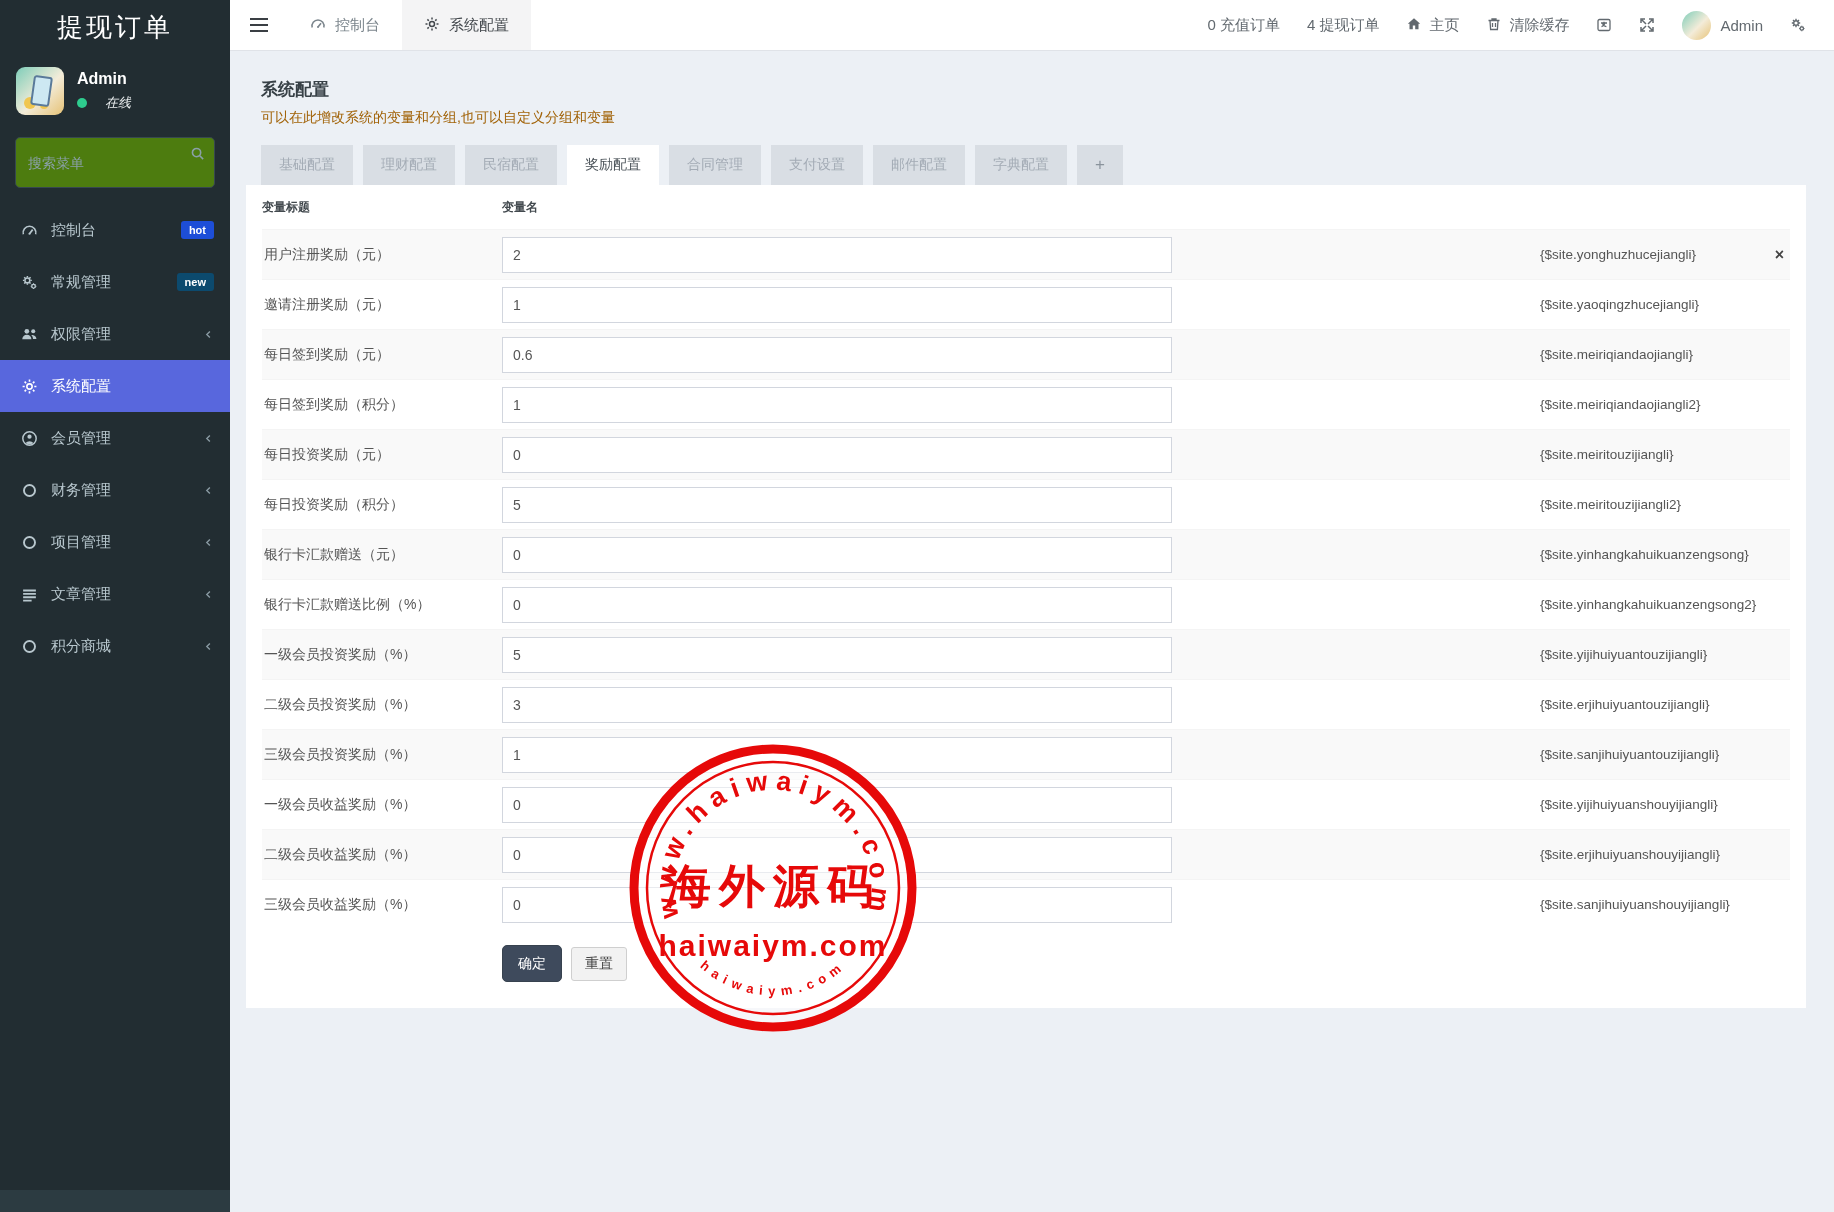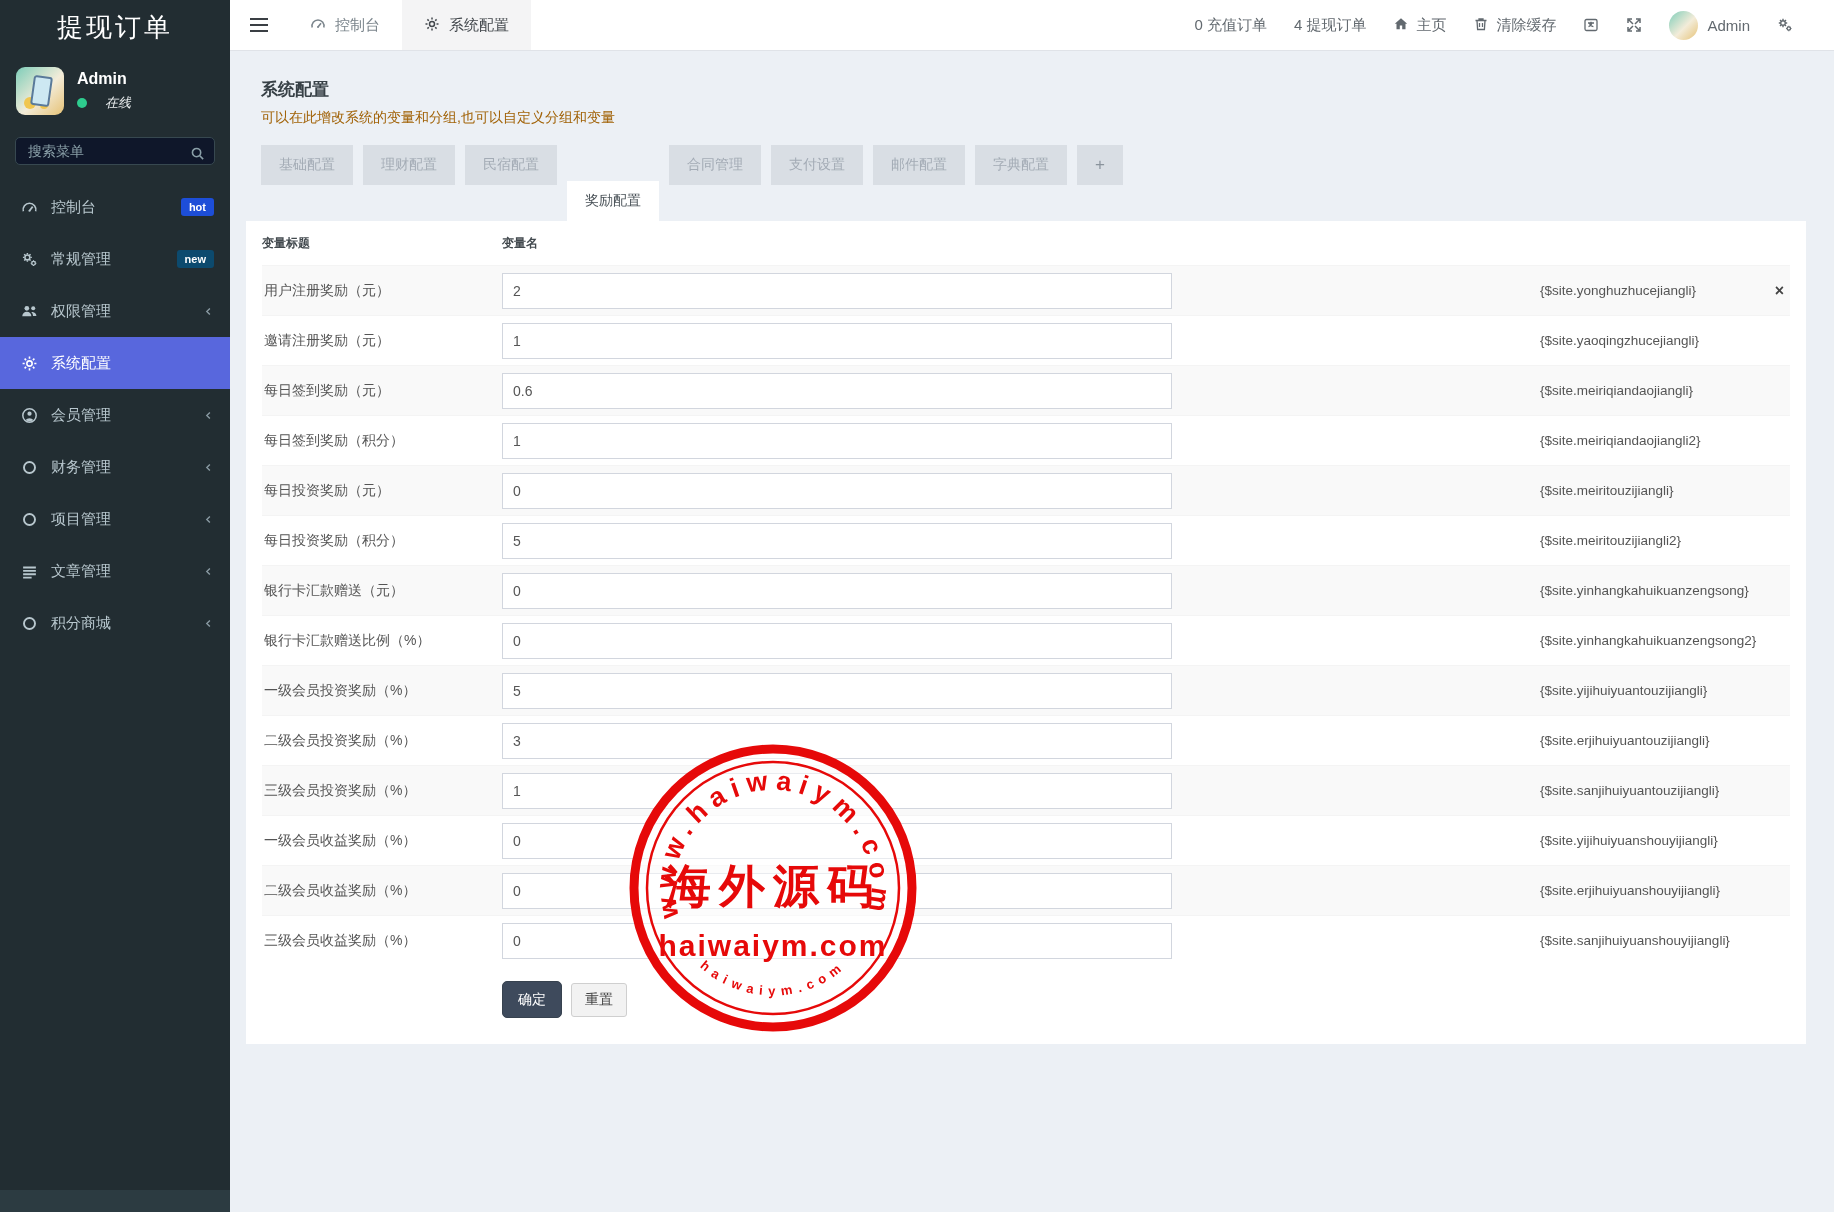--- a/index.html
+++ b/index.html
@@ -14,54 +14,54 @@
   .sidebar{position:absolute;left:0;top:0;bottom:0;width:230px;background:var(--sidebar-bg);color:var(--sidebar-text);z-index:10;}
   .brand{height:55px;line-height:55px;text-align:center;color:#fff;font-size:26px;font-weight:500;letter-spacing:3px;}
   .user-panel{display:flex;gap:13px;align-items:center;padding:12px 16px 16px;}
   .avatar{width:48px;height:48px;border-radius:9px;background:linear-gradient(135deg,#7ecdb9 0%,#f3ecd9 55%,#e6c276 100%);position:relative;flex:0 0 auto;overflow:hidden;}
   .avatar::after{content:"";position:absolute;left:16px;top:9px;width:15px;height:26px;background:#cde8f2;border:2px solid #5a7a9a;border-radius:3px;transform:rotate(8deg);}
   .avatar::before{content:"";position:absolute;left:8px;bottom:6px;width:12px;height:12px;border-radius:50%;background:#f0c64f;box-shadow:14px 2px 0 -2px #f0c64f;}
   .user-name{color:#fff;font-weight:bold;font-size:16px;margin-bottom:6px;}
   .user-status{display:flex;align-items:center;gap:18px;font-size:13px;color:#ecf0f1;font-style:italic;}
   .dot{width:10px;height:10px;border-radius:50%;background:var(--online);display:inline-block;}
   .search-box{margin:6px 15px 16px;position:relative;}
-  .search-box input{width:100%;height:28px;background:#0f172a;border:1px solid #374850;border-radius:5px;color:#ccc;padding:0 36px 0 12px;font-size:14px;outline:none;font-family:inherit;}
+  .search-box input{width:100%;height:51px;background:#4d7c0f;border:1px solid #374850;border-radius:5px;color:#ccc;padding:0 36px 0 12px;font-size:14px;outline:none;font-family:inherit;}
   .search-box input::placeholder{color:#8aa0a8;}
   .search-icon{position:absolute;right:10px;top:9px;color:#8aa0a8;}
   .menu-item{display:flex;align-items:center;height:52px;padding:0 16px 0 20px;gap:12px;font-size:15px;color:var(--sidebar-text);cursor:pointer;}
   .menu-item.active{background:var(--accent);color:#fff;}
   .mi-icon{width:19px;display:inline-flex;justify-content:center;align-items:center;flex:0 0 auto;}
   .mi-icon svg{width:17px;height:17px;}
   .badge{margin-left:auto;font-size:11px;font-weight:bold;color:#fff;padding:2px 8px;border-radius:3px;line-height:1.3;}
   .chev{margin-left:auto;color:#8a9ba3;display:inline-flex;}
   .chev svg{width:11px;height:11px;}
   .sidebar-footer{position:absolute;bottom:0;left:0;right:0;height:22px;background:#2c3b41;}
 
   
   .main{margin-left:230px;height:100%;}
   .navbar{height:50px;background:#fff;display:flex;align-items:stretch;box-shadow:0 1px 0 rgba(0,0,0,.05);}
   .burger{width:58px;display:flex;align-items:center;justify-content:center;color:#3a3f44;cursor:pointer;}
   .nav-tab{display:flex;align-items:center;gap:9px;padding:0 22px;font-size:15px;color:#7b858c;cursor:pointer;}
   .nav-tab svg{width:16px;height:16px;}
   .nav-tab.active{background:#f4f4f5;color:#43484d;}
-  .nav-right{margin-left:auto;display:flex;align-items:center;gap:27px;padding-right:41px;font-size:15px;color:#62696f;}
+  .nav-right{margin-left:auto;display:flex;align-items:center;gap:27px;padding-right:28px;font-size:15px;color:#62696f;}
   .nav-link{display:inline-flex;align-items:center;gap:7px;cursor:pointer;white-space:nowrap;}
   .nav-link svg,.nav-icon svg{width:16px;height:16px;}
   .nav-icon{display:inline-flex;cursor:pointer;color:#62696f;}
   .nav-user{display:inline-flex;align-items:center;gap:9px;cursor:pointer;}
   .nav-avatar{width:29px;height:29px;border-radius:50%;background:linear-gradient(135deg,#7ecdb9 0%,#f3ecd9 55%,#e6c276 100%);display:inline-block;}
 
   
   .content{padding:16px 28px 0 16px;}
   .page-header{padding:12px 15px 2px;}
   .page-header h1{font-size:17px;font-weight:bold;color:#374046;margin-bottom:8px;}
   .page-header p{font-size:14px;color:#a16207;}
   .tabs-row{display:flex;gap:10px;padding-left:15px;margin-top:16px;}
   .tab{height:40px;min-width:92px;padding:0 14px;display:flex;align-items:center;justify-content:center;background:#d9dee4;color:#a3abb5;font-size:14px;cursor:pointer;}
-  .tab.active{background:#fff;color:#4a5258;margin-top:36px;}
+  .tab.active{background:#fff;color:#4a5258;}
   .tab-add{min-width:46px;font-size:17px;color:#8a939c;}
   .card{background:#fff;padding:0 16px 26px;}
   .t-header{display:grid;grid-template-columns:240px 1038px 1fr;align-items:center;height:44px;font-weight:bold;font-size:12px;color:#42494e;}
   .t-row{display:grid;grid-template-columns:240px 1038px 1fr;align-items:center;height:50px;border-top:1px solid #f4f4f4;}
   .t-rows .t-row:nth-child(odd){background:#f9f9f9;}
   .c-label{font-size:14px;color:#555;padding-left:2px;}
   .v-input{width:670px;height:36px;border:1px solid #d2d6de;background:#fff;padding:0 10px;font-size:14px;color:#555;outline:none;font-family:inherit;}
   .c-var{display:flex;align-items:center;justify-content:space-between;font-size:13.5px;color:#555;padding-right:6px;}
   .close{color:#444;font-weight:bold;font-size:16px;cursor:pointer;line-height:1;}
   .actions{display:grid;grid-template-columns:240px 1fr;padding-top:16px;}

